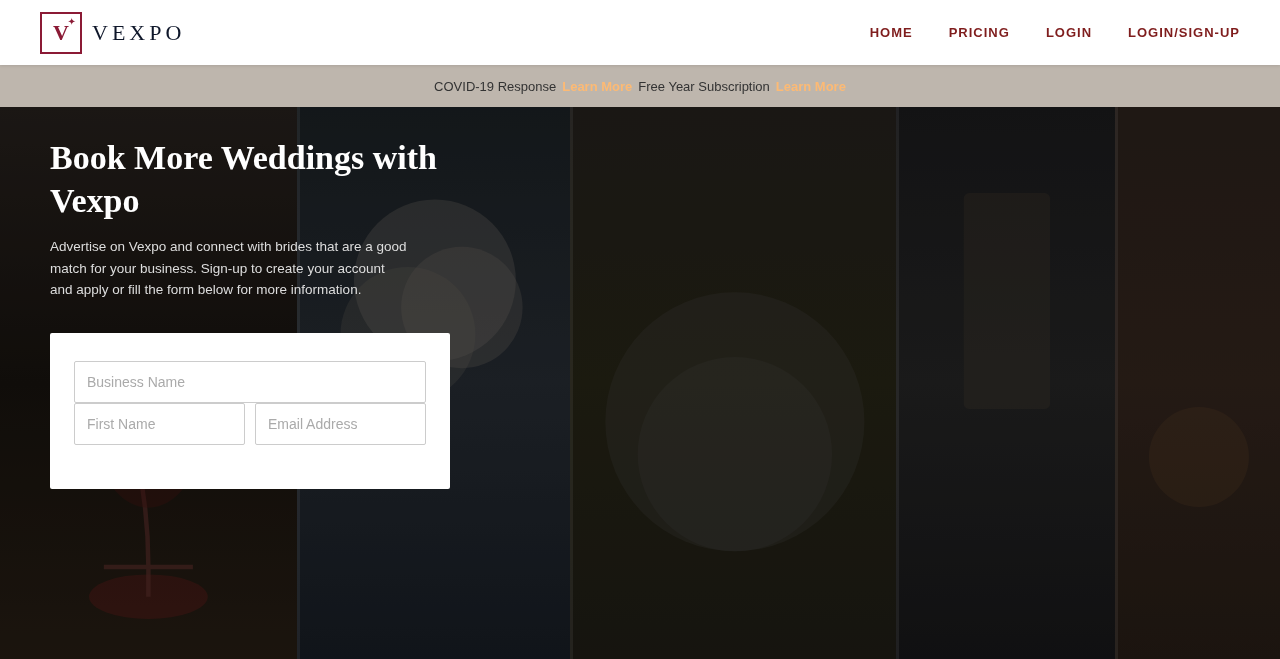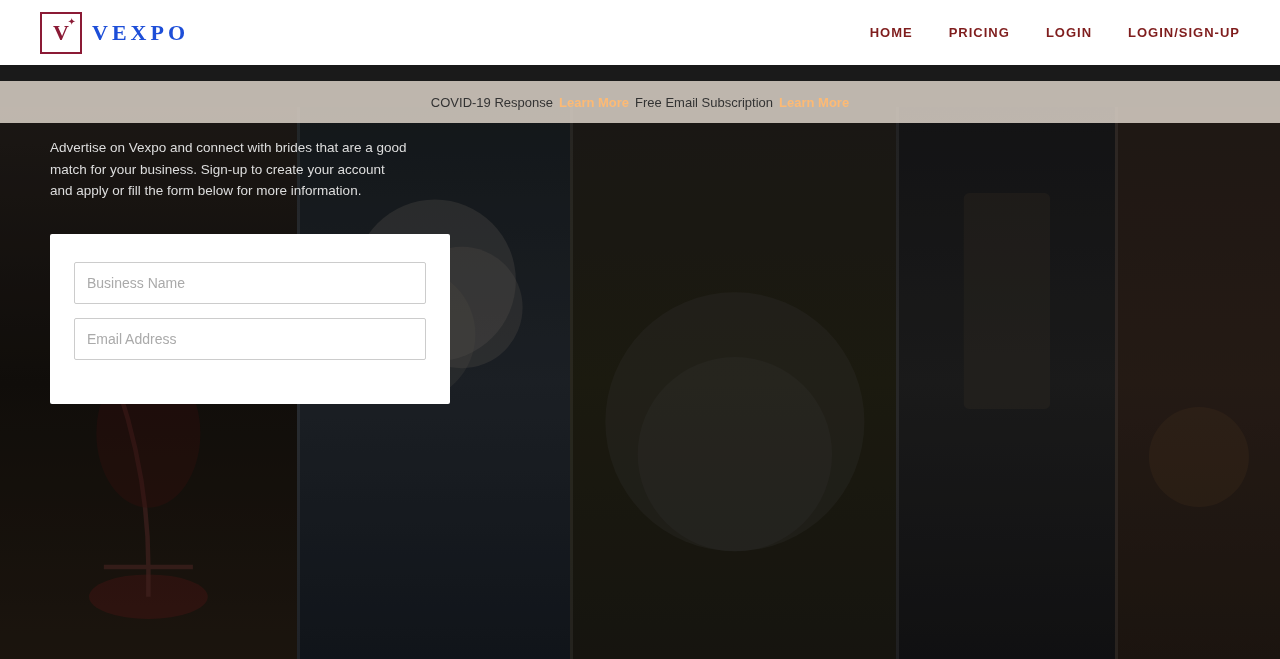--- a/index.html
+++ b/index.html
@@ -43,42 +43,42 @@
       position: absolute;
       top: 2px;
       right: 4px;
       font-size: 10px;
       color: #8b1a35;
     }
     .logo-text {
       font-family: 'Times New Roman', serif;
       font-size: 22px;
       letter-spacing: 4px;
-      color: #1d4ed8;
-      font-weight: bold;
+      color: #0f172a;
+      font-weight: normal;
     }
     .nav-links {
       display: flex;
       gap: 36px;
       align-items: center;
     }
     .nav-link {
       font-family: Arial, sans-serif;
       font-size: 13px;
       letter-spacing: 1px;
       color: #7f1d1d;
       text-decoration: none;
       font-weight: 600;
       cursor: pointer;
     }
 
     
     .announcement-bar {
       position: absolute;
-      top: 81px; left: 0; right: 0;
+      top: 65px; left: 0; right: 0;
       height: 42px;
       background: rgba(220, 210, 200, 0.85);
       display: flex;
       align-items: center;
       justify-content: center;
       z-index: 90;
       font-family: Arial, sans-serif;
       font-size: 13px;
       color: #333;
       gap: 6px;
@@ -168,21 +168,21 @@
     }
 
     
     .form-card {
       background: #fff;
       padding: 28px 24px 28px 24px;
       width: 400px;
       border-radius: 2px;
     }
     .form-row {
-      margin-bottom: 14px;
+      margin-bottom: 0;
     }
     .form-input {
       width: 100%;
       height: 42px;
       border: 1px solid #ccc;
       padding: 0 12px;
       font-size: 14px;
       font-family: Arial, sans-serif;
       color: #999;
       outline: none;
@@ -231,21 +231,21 @@
     <a class="nav-link">HOME</a>
     <a class="nav-link">PRICING</a>
     <a class="nav-link">LOGIN</a>
     <a class="nav-link">LOGIN/SIGN-UP</a>
   </div>
 </nav>
 
 <div class="announcement-bar">
   <span>COVID-19 Response</span>
   <a href="#">Learn More</a>
-  <span>Free Email Subscription</span>
+  <span>Free Year Subscription</span>
   <a href="#">Learn More</a>
 </div>
 
 <div class="hero-bg">
   <div class="hero-col hero-col-1">
     
     <svg width="100%" height="100%" viewBox="0 0 200 552" preserveAspectRatio="xMidYMid slice" opacity="0.6">
       <ellipse cx="100" cy="420" rx="40" ry="15" fill="#8B2020" opacity="0.5"></ellipse>
       <path d="M80 280 Q100 340 100 400 L100 420 M70 400 L130 400" stroke="#8B4040" stroke-width="3" fill="none" opacity="0.7"></path>
       <ellipse cx="100" cy="310" rx="35" ry="50" fill="#6B1515" opacity="0.4"></ellipse>
@@ -276,23 +276,25 @@
     
     <svg width="100%" height="100%" viewBox="0 0 200 552" preserveAspectRatio="xMidYMid slice" opacity="0.5">
       <circle cx="100" cy="350" r="50" fill="#C08040" opacity="0.2"></circle>
     </svg>
   </div>
 </div>
 
 <div class="hero-overlay"></div>
 
 <div class="hero-content">
+  <h1 class="hero-title">Book More Weddings with Vexpo</h1>
   <p class="hero-subtitle">Advertise on Vexpo and connect with brides that are a good match for your business. Sign-up to create your account and apply or fill the form below for more information.</p>
 
   <div class="form-card">
     <div class="form-row">
       <input class="form-input" type="text" placeholder="Business Name" style="">
     </div>
     <div class="form-row-split">
+      <input class="form-input" type="text" placeholder="First Name" style="">
       <input class="form-input" type="email" placeholder="Email Address" style="">
     </div>
   </div>
 </div>
 
 </body></html>

